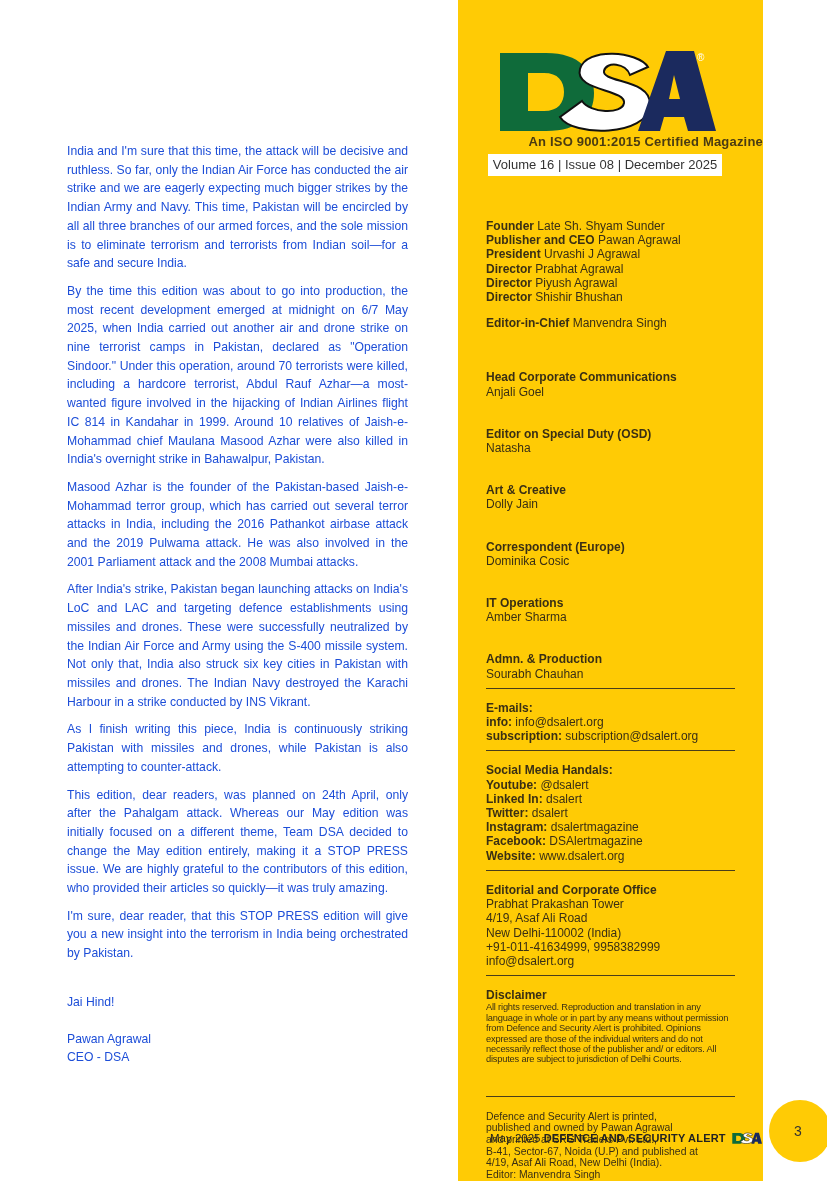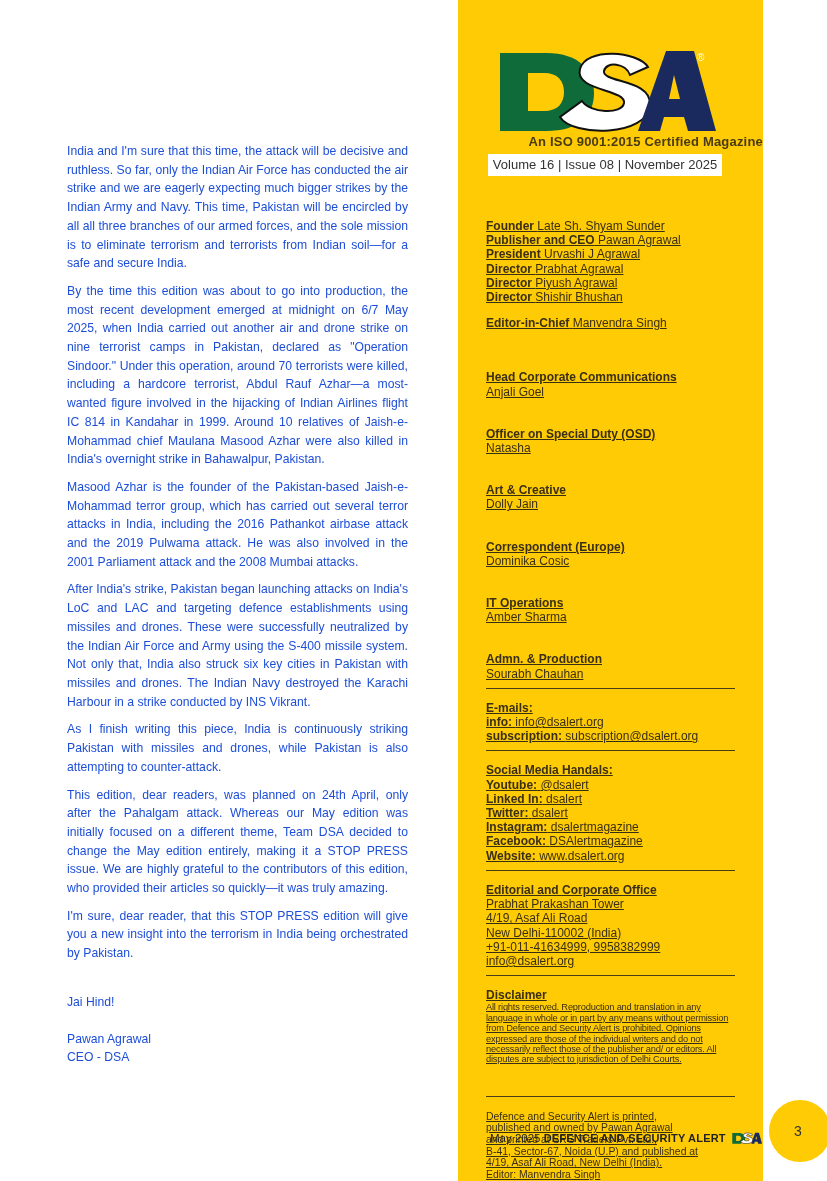--- a/index.html
+++ b/index.html
@@ -30,21 +30,21 @@
     position: absolute; left: 0; width: 305px; top: 134px; text-align: right;
     font-size: 13px; font-weight: bold; color: #4a3b12; letter-spacing: 0.2px;
   }
   .issue-box {
     position: absolute; left: 30px; top: 154px; width: 234px; height: 22px;
     background: #ffffff; text-align: center; line-height: 22px;
     font-size: 13px; color: #333;
   }
   .credits {
     position: absolute; left: 28px; top: 219px; width: 250px;
-    font-size: 12px; color: #3a2f14; line-height: 14.2px; text-decoration: underline;
+    font-size: 12px; color: #3a2f14; line-height: 14.2px;
   }
   .credits b { font-weight: bold; color: #3a2f14; }
   .credits .row { white-space: nowrap; }
   .credits .block { margin-bottom: 4px; margin-top: 28px; }
   .credits .sp { height: 12px; }
   .hr { border: 0; border-top: 1px solid #4a3e1a; margin: 7px 0 12px 0; width: 249px; }
   .disclaimer-title { font-weight: bold; font-size: 12px; }
   .small {
     font-size: 9.3px; line-height: 10.4px; letter-spacing: -0.2px; color: #3a2f14;
   }
@@ -87,38 +87,38 @@
   <svg class="logo" viewBox="0 0 218 86">
 
     <path d="M2 6 H48 C82 6 96 24 96 46 C96 68 82 84 48 84 H2 Z M30 26 V64 H46 C60 64 66 56 66 45 C66 34 60 26 46 26 Z" fill="#0f6b3a" fill-rule="evenodd"></path>
 
     <path d="M150 20 C140 4 88 0 82 22 C76 44 128 42 126 56 C124 68 92 66 84 54 L62 70 C74 90 150 90 152 58 C154 32 104 36 106 24 C108 14 128 16 132 28 Z" fill="#ffffff" stroke="#111" stroke-width="2"></path>
 
     <path d="M140 84 L168 4 H196 L218 84 H190 L186 70 H166 L162 84 Z M171 52 H182 L176 28 Z" fill="#1b2a5e" fill-rule="evenodd"></path>
     <text x="199" y="14" font-size="10" fill="#ffffff" font-family="Liberation Sans, sans-serif">®</text>
   </svg>
   <div class="tagline">An ISO 9001:2015 Certified Magazine</div>
-  <div class="issue-box">Volume 16 | Issue 08 | November 2025</div>
+  <div class="issue-box">Volume 16 | Issue 08 | December 2025</div>
 
   <div class="credits">
     <div>
       <div class="row"><b>Founder</b> <span>Late Sh. Shyam Sunder</span></div>
       <div class="row"><b>Publisher and CEO</b> <span>Pawan Agrawal</span></div>
       <div class="row"><b>President</b> <span>Urvashi J Agrawal</span></div>
       <div class="row"><b>Director</b> <span>Prabhat Agrawal</span></div>
       <div class="row"><b>Director</b> <span>Piyush Agrawal</span></div>
       <div class="row"><b>Director</b> <span>Shishir Bhushan</span></div>
     </div>
     <div class="sp"></div>
     <div class="row"><b>Editor-in-Chief</b> <span>Manvendra Singh</span></div>
     <div class="sp"></div>
 
     <div>
       <div class="block"><b>Head Corporate Communications</b><br><span>Anjali Goel</span></div>
-      <div class="block"><b>Officer on Special Duty (OSD)</b><br><span>Natasha</span></div>
+      <div class="block"><b>Editor on Special Duty (OSD)</b><br><span>Natasha</span></div>
       <div class="block"><b>Art &amp; Creative</b><br><span>Dolly Jain</span></div>
       <div class="block"><b>Correspondent (Europe)</b><br><span>Dominika Cosic</span></div>
       <div class="block"><b>IT Operations</b><br><span>Amber Sharma</span></div>
       <div class="block"><b>Admn. &amp; Production</b><br><span>Sourabh Chauhan</span></div>
     </div>
     <hr class="hr">
 
     <div>
       <div><b>E-mails:</b></div>
       <div class="row"><b>info:</b> <span>info@dsalert.org</span></div>

